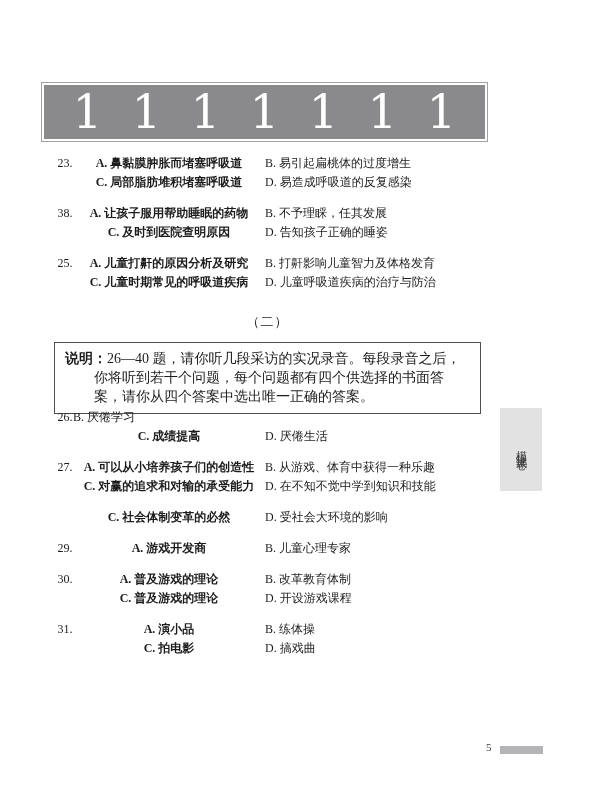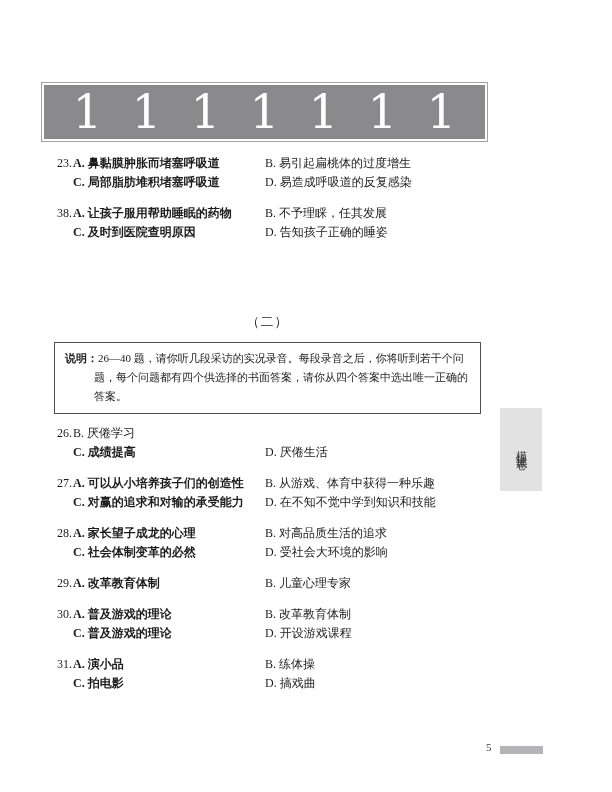--- a/index.html
+++ b/index.html
@@ -18,38 +18,38 @@
     padding:0 14px;
   }
   .banner .digit{
     font-family:"DejaVu Serif","Liberation Serif",serif;
     font-size:46px;line-height:54px;color:#ffffff;font-weight:400;
   }
 
   
   .questions{position:absolute;left:57px;width:430px;font-size:12px;}
   .q-part1{top:154px;}
-  .q-part2{top:424px;}
-  .question{margin-bottom:12px;}
+  .q-part2{top:408px;}
+  .question{margin-bottom:12px;text-align:center;}
   .q-row{display:flex;line-height:19px;white-space:nowrap;}
   .q-num{width:16px;flex:none;}
   .opt-left{width:192px;flex:none;font-weight:bold;}
 
   
   .section-header{
     position:absolute;left:54px;top:313px;width:427px;
     text-align:center;font-size:13px;letter-spacing:1px;
   }
 
   
   .instruction-box{
     position:absolute;left:54px;top:342px;width:405px;
     border:1px solid #4f4f4f;
     padding:6px 10px 7px 10px;
-    font-size:11px;line-height:19px;
+    font-size:14px;line-height:19px;
   }
   .instruction-text{padding-left:29px;text-indent:-29px;}
   .instruction-label{font-weight:bold;}
 
   
   .side-tab{
     position:absolute;left:500px;top:408px;width:42px;height:83px;
     background:#e2e2e2;
     display:flex;align-items:center;justify-content:center;
   }
@@ -104,20 +104,32 @@
         <span class="opt-left">A. 让孩子服用帮助睡眠的药物</span>
         <span class="opt">B. 不予理睬，任其发展</span>
       </div>
       <div class="q-row">
         <span class="q-num"></span>
         <span class="opt-left">C. 及时到医院查明原因</span>
         <span class="opt">D. 告知孩子正确的睡姿</span>
       </div>
     </div>
 
+    <div class="question">
+      <div class="q-row">
+        <span class="q-num">25.</span>
+        <span class="opt-left">A. 儿童打鼾的原因分析及研究</span>
+        <span class="opt">B. 打鼾影响儿童智力及体格发育</span>
+      </div>
+      <div class="q-row">
+        <span class="q-num"></span>
+        <span class="opt-left">C. 儿童时期常见的呼吸道疾病</span>
+        <span class="opt">D. 儿童呼吸道疾病的治疗与防治</span>
+      </div>
+    </div>
 
   </div>
 
   <div class="section-header">（二）</div>
 
   <div class="instruction-box">
     <div class="instruction-text">
       <span class="instruction-label">说明：</span><span>26—40 题，请你听几段采访的实况录音。每段录音之后，你将听到若干个问题，每个问题都有四个供选择的书面答案，请你从四个答案中选出唯一正确的答案。</span>
     </div>
   </div>
@@ -144,35 +156,30 @@
       </div>
       <div class="q-row">
         <span class="q-num"></span>
         <span class="opt-left">C. 对赢的追求和对输的承受能力</span>
         <span class="opt">D. 在不知不觉中学到知识和技能</span>
       </div>
     </div>
 
     <div class="question">
       <div class="q-row">
-        <span class="q-num">28.</span>
-        <span class="opt-left">A. 家长望子成龙的心理</span>
-        <span class="opt">B. 对高品质生活的追求</span>
-      </div>
-      <div class="q-row">
         <span class="q-num"></span>
         <span class="opt-left">C. 社会体制变革的必然</span>
         <span class="opt">D. 受社会大环境的影响</span>
       </div>
     </div>
 
     <div class="question">
       <div class="q-row">
         <span class="q-num">29.</span>
-        <span class="opt-left">A. 改革教育体制</span>
+        <span class="opt-left">A. 游戏开发商</span>
         <span class="opt">B. 儿童心理专家</span>
       </div>
     </div>
 
     <div class="question">
       <div class="q-row">
         <span class="q-num">30.</span>
         <span class="opt-left">A. 普及游戏的理论</span>
         <span class="opt">B. 改革教育体制</span>
       </div>

